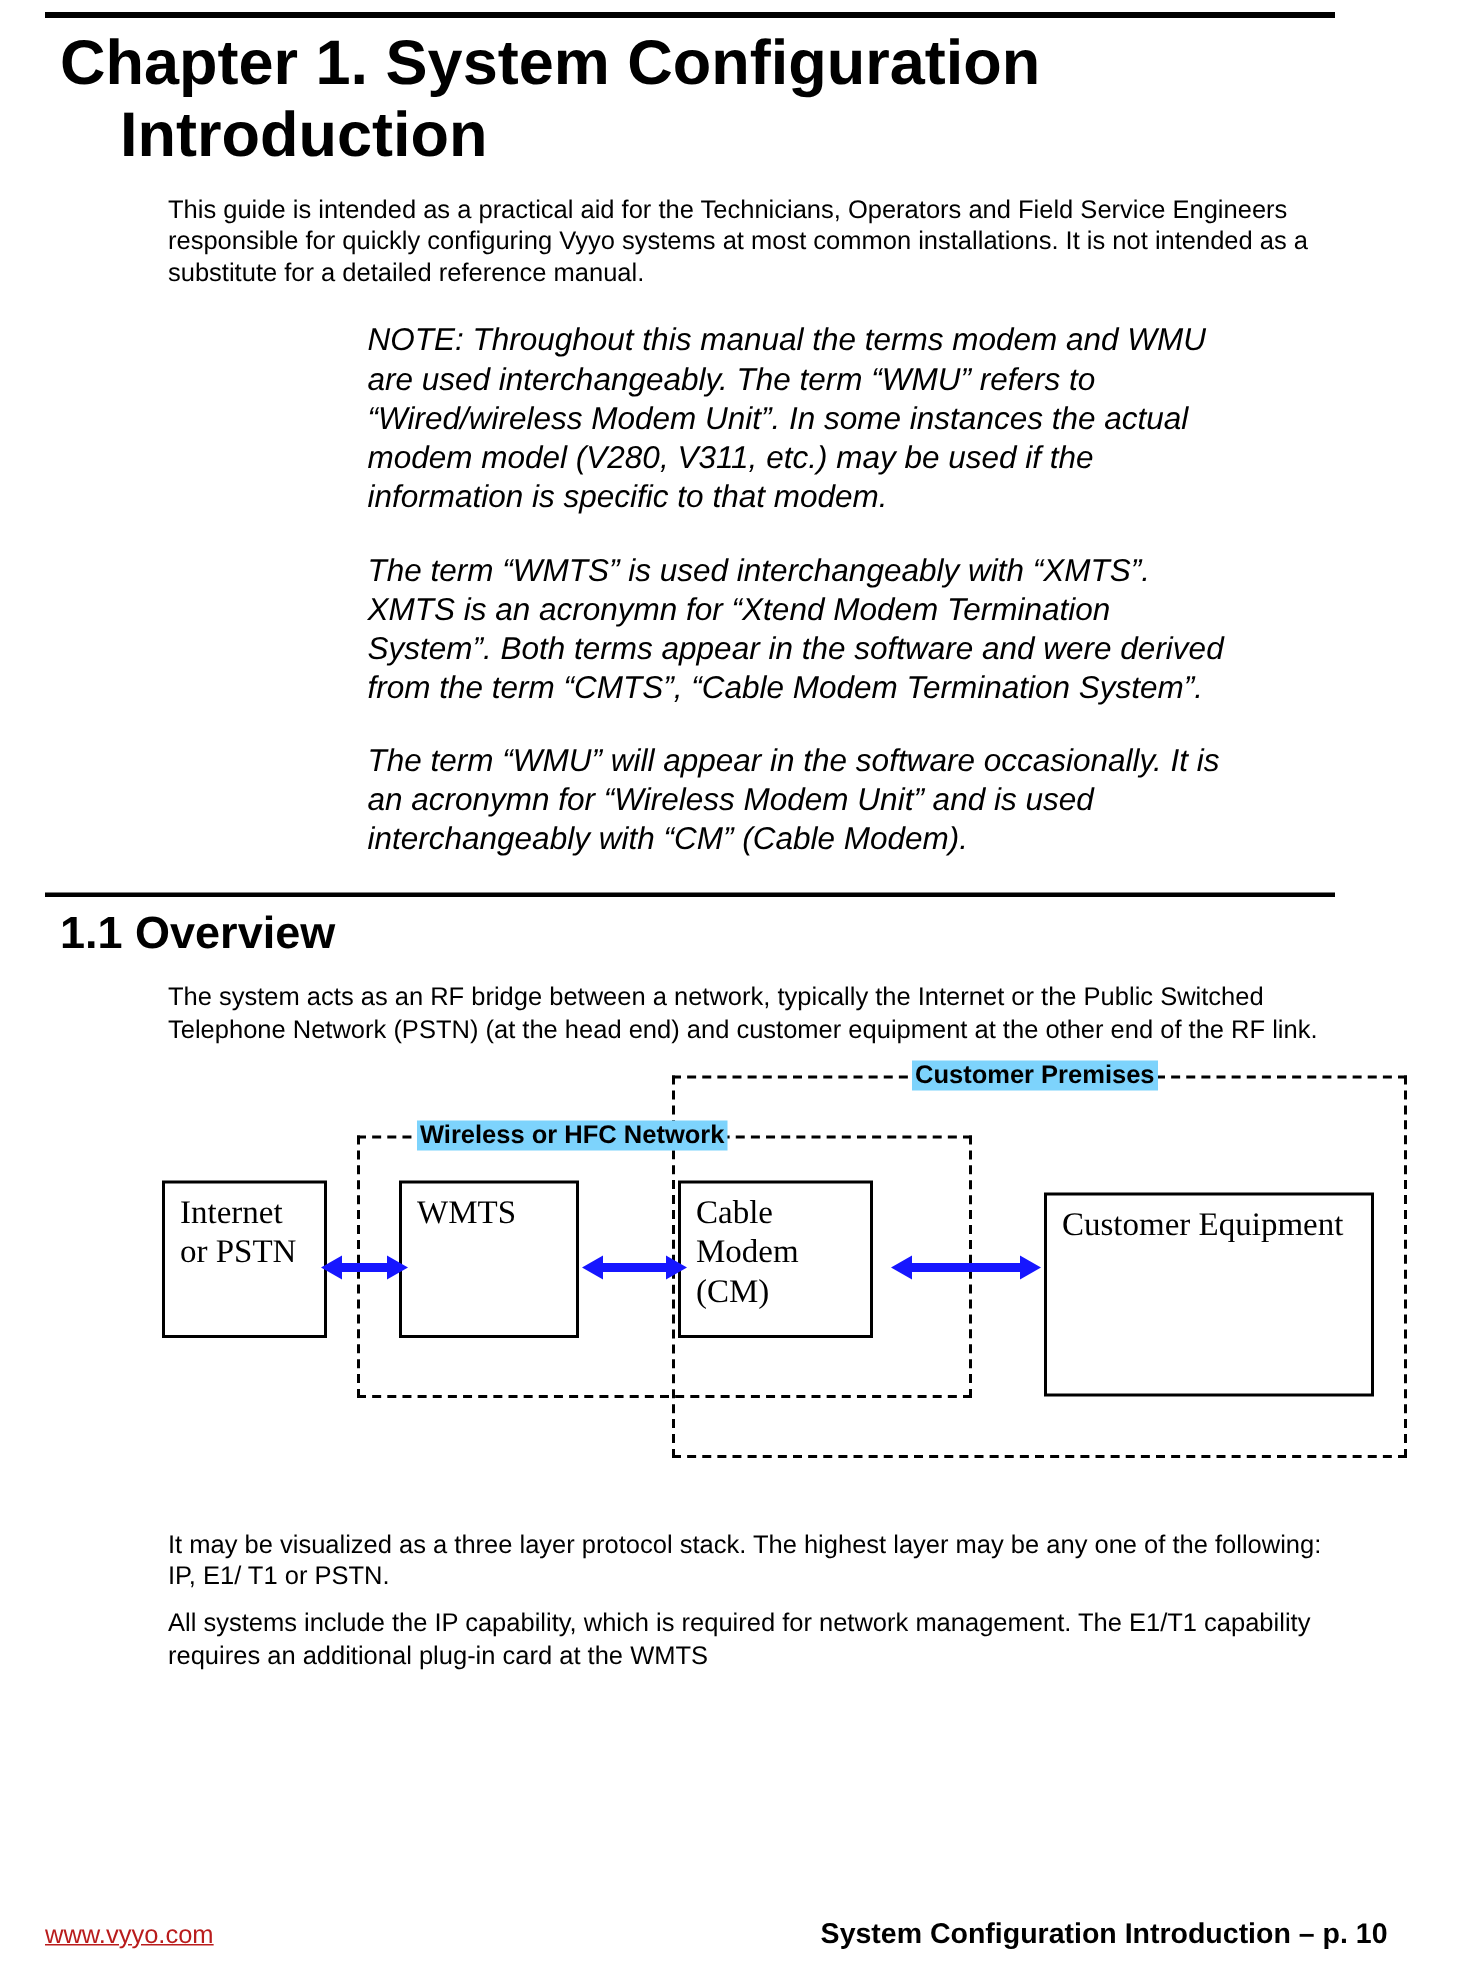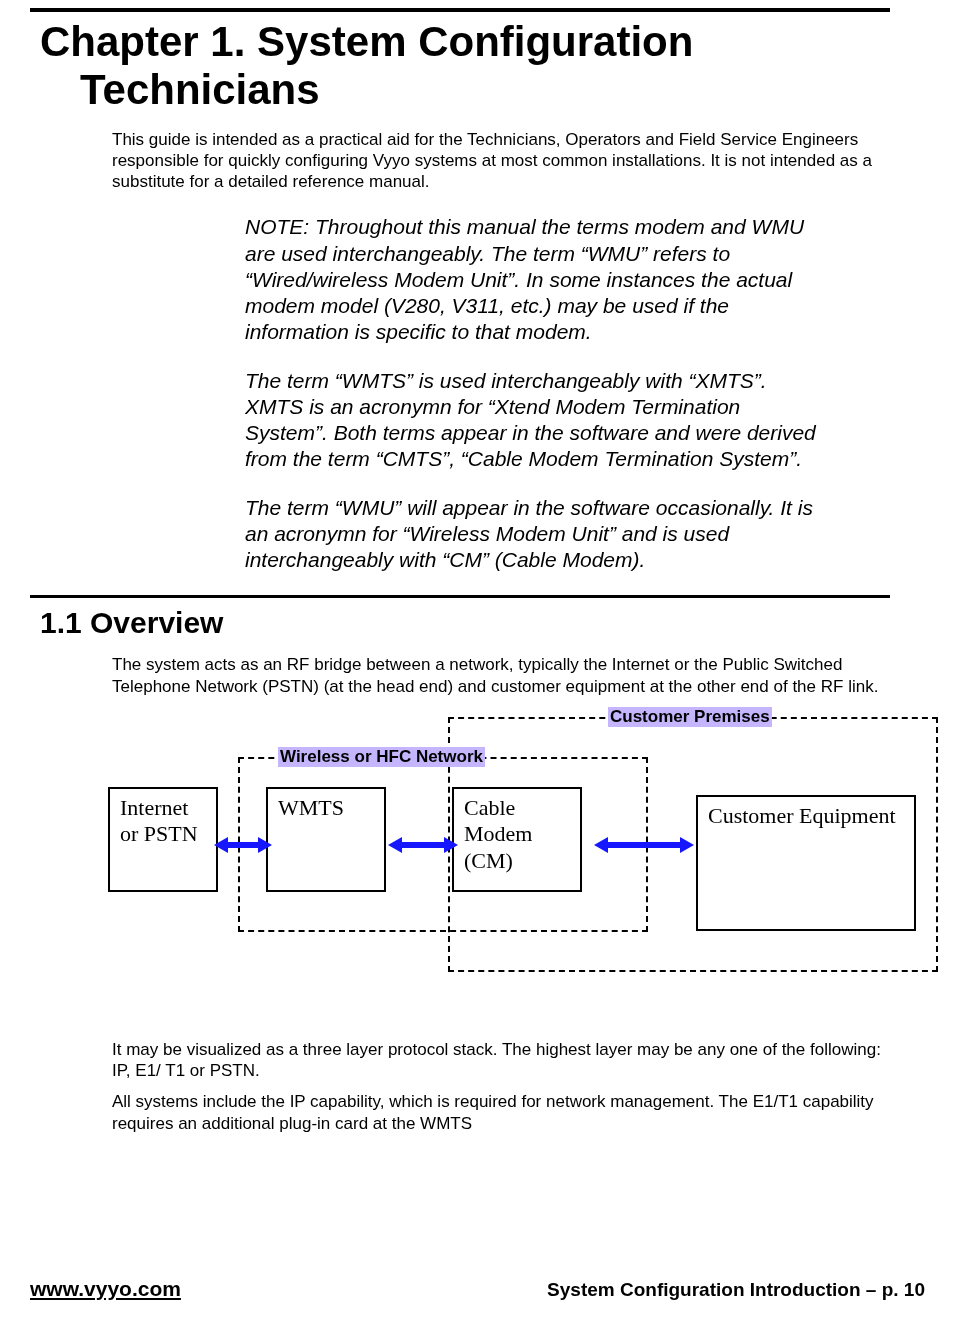--- a/index.html
+++ b/index.html
@@ -8,36 +8,36 @@
   .rule { border: none; border-top: 4px solid #000; margin: 8px 0 6px 0; width: 860px; margin-left: 0; }
   .rule2 { border: none; border-top: 3px solid #000; margin: 18px 0 6px 0; width: 860px; margin-left: 0; }
   h1.chapter { font-size: 42px; font-weight: bold; line-height: 1.15; margin-left: 10px; }
   .chapter-indent { margin-left: 40px; display: block; }
   .body-text { font-size: 17px; line-height: 1.25; margin: 14px 0 0 82px; max-width: 790px; }
   .note-block { font-style: italic; font-size: 21px; line-height: 1.25; margin: 22px 0 0 215px; max-width: 580px; }
   .note-block .para { margin-bottom: 22px; }
   h2.section { font-size: 30px; font-weight: bold; margin: 8px 0 0 10px; }
   .diagram { position: relative; width: 830px; height: 270px; margin: 20px 0 0 78px; }
   .dashed-outer { position: absolute; border: 2px dashed #000; }
-  .dashlabel { position: absolute; font-weight: bold; font-size: 17px; background: #c4b5fd; padding: 0 2px; }
+  .dashlabel { position: absolute; font-weight: bold; font-size: 17px; background: #7dd3fc; padding: 0 2px; }
   .node { position: absolute; border: 2px solid #000; background: #fff; font-family: "Times New Roman", Times, serif; font-size: 22px; padding: 6px 10px; line-height: 1.2; }
   .arrow { position: absolute; height: 16px; }
   .arrow svg { display: block; }
   .footer { position: absolute; bottom: 30px; left: 30px; right: 50px; display: flex; justify-content: space-between; align-items: baseline; }
-  .footer-left { color: #000000; font-weight: bold; font-size: 21px; text-decoration: underline; }
+  .footer-left { color: #b91c1c; font-weight: normal; font-size: 17px; text-decoration: underline; }
   .footer-right { font-weight: bold; font-size: 19px; }
 </style>
 </head>
 <body>
 
 <div class="page">
   <hr class="rule">
   <h1 class="chapter">
     <span>Chapter 1. System Configuration</span><br>
-    <span class="chapter-indent">Technicians</span>
+    <span class="chapter-indent">Introduction</span>
   </h1>
 
   <p class="body-text">This guide is intended as a practical aid for the Technicians, Operators and Field Service Engineers responsible for quickly configuring Vyyo systems at most common installations. It is not intended as a substitute for a detailed reference manual.</p>
 
   <div class="note-block">
     <p class="para">NOTE:  Throughout this manual the terms modem and WMU are used interchangeably.   The term “WMU” refers to “Wired/wireless Modem Unit”.  In some instances the actual modem model (V280, V311, etc.) may be used if the information is specific to that modem.</p>
     <p class="para"> The term “WMTS” is used interchangeably with “XMTS”. XMTS is an acronymn for “Xtend Modem Termination System”.  Both terms appear in the software and were derived from the term “CMTS”, “Cable Modem Termination System”.</p>
     <p class="para">The term “WMU” will appear in the software occasionally. It is an acronymn for “Wireless Modem Unit” and is used interchangeably with “CM” (Cable Modem).</p>
   </div>
 
@@ -77,20 +77,20 @@
           <polygon points="0,10 14,2 14,7 56,7 56,2 70,10 56,18 56,13 14,13 14,18" fill="#1616ff"></polygon>
         </svg>
     </div>
     <div class="arrow" style="left:486px; top:118px; width:100px;">
       <svg width="100" height="20">
           <polygon points="0,10 14,2 14,7 86,7 86,2 100,10 86,18 86,13 14,13 14,18" fill="#1616ff"></polygon>
         </svg>
     </div>
   </div>
 
-  <p class="body-text" style="margin-top:52px;">It may be visualized as a three layer protocol stack. The highest layer may be any one of the following: IP, E1/ T1 or PSTN.</p>
+  <p class="body-text" style="margin-top:32px;">It may be visualized as a three layer protocol stack. The highest layer may be any one of the following: IP, E1/ T1 or PSTN.</p>
   <p class="body-text" style="margin-top:10px;">All systems include the IP capability, which is required for network management. The E1/T1 capability requires an additional plug-in card at the WMTS</p>
 
   <div class="footer">
     <span class="footer-left">www.vyyo.com</span>
     <span class="footer-right">System Configuration Introduction – p. 10</span>
   </div>
 </div>
 
 </body></html>

